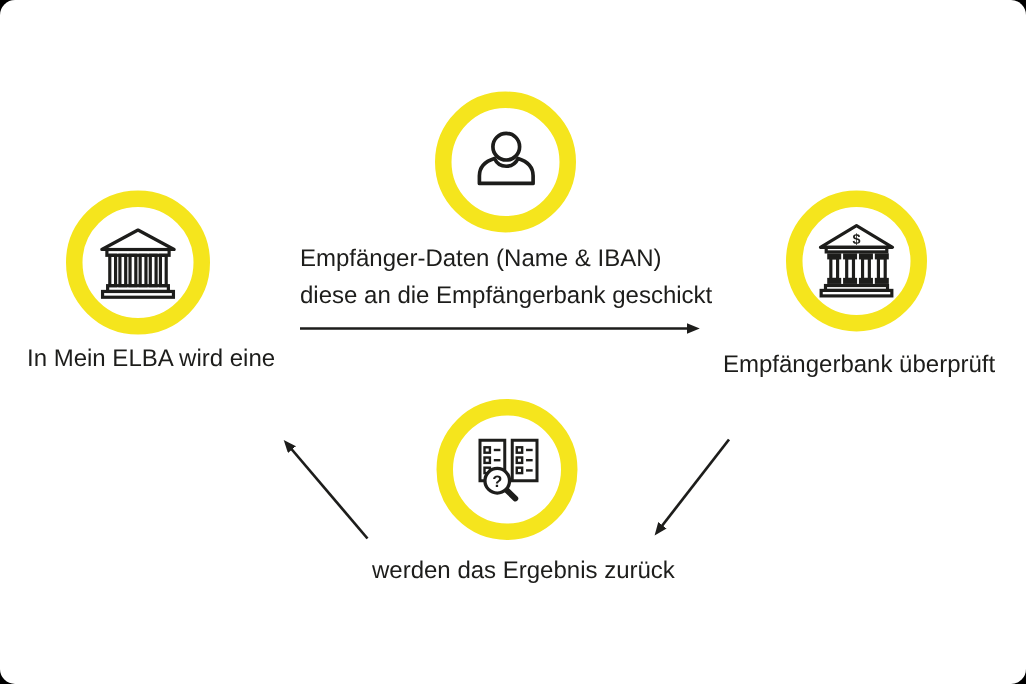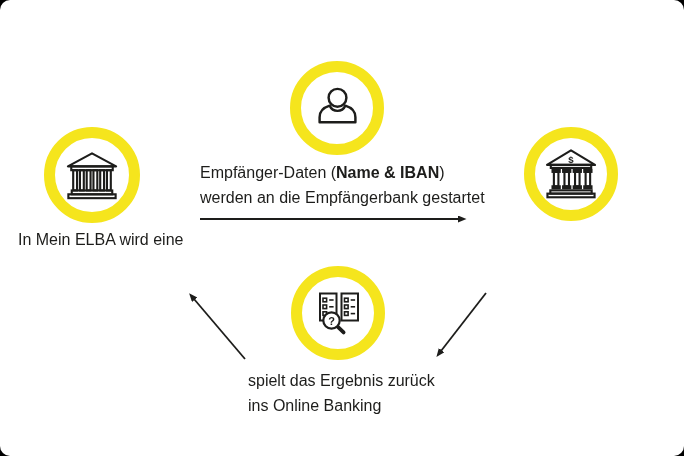--- a/index.html
+++ b/index.html
@@ -29,21 +29,21 @@
   }
   #ring-customer{left:290px;top:61px;width:94px;height:94px;}
   #ring-sender{left:44px;top:127px;width:96px;height:96px;}
   #ring-receiver{left:524px;top:127px;width:94px;height:94px;}
   #ring-verification{left:291px;top:266px;width:94px;height:94px;}
   .icon{color:var(--ink);display:block;}
   .txt{
     position:absolute;color:var(--ink);
     font-size:16px;line-height:25px;white-space:nowrap;
   }
-  .txt .b{font-weight:bold;}
+  .txt .b{font-weight:normal;}
   #txt-transfer{left:200px;top:160px;}
   #txt-start{left:18px;top:227px;text-align:center;}
   #txt-receiver{left:482px;top:231px;}
   #txt-result{left:248px;top:368px;}
   .arrows{position:absolute;left:0;top:0;width:684px;height:456px;pointer-events:none;}
   .arrow-line{stroke:var(--ink);stroke-width:1.8;}
   .arrowhead{fill:var(--ink);}
 </style>
 </head>
 <body>
@@ -124,28 +124,28 @@
         <path class="arrowhead" d="M0 0 L8.5 3.5 L0 7 Z"></path>
       </marker>
     </defs>
     <line class="arrow-line" x1="200" y1="219" x2="459" y2="219" marker-end="url(#ah)"></line>
     <line class="arrow-line" x1="245" y1="359" x2="194" y2="299" marker-end="url(#ah)"></line>
     <line class="arrow-line" x1="486" y1="293" x2="441" y2="351" marker-end="url(#ah)"></line>
   </svg>
 
   <div class="txt" id="txt-transfer">
     <div><span>Empfänger-Daten (</span><span class="b">Name &amp; IBAN</span><span>)</span></div>
-    <div>werden an die Empfängerbank gestartet</div>
+    <div>diese an die Empfängerbank geschickt</div>
   </div>
 
   <div class="txt" id="txt-start">
     <div>In Mein ELBA wird eine</div>
   </div>
 
   <div class="txt" id="txt-receiver">
+    <div><span class="b">Empfängerbank</span><span> überprüft</span></div>
   </div>
 
   <div class="txt" id="txt-result">
-    <div>spielt das Ergebnis zurück</div>
-    <div>ins Online Banking</div>
+    <div>werden das Ergebnis zurück</div>
   </div>
 
 </div>
 
 </body></html>

